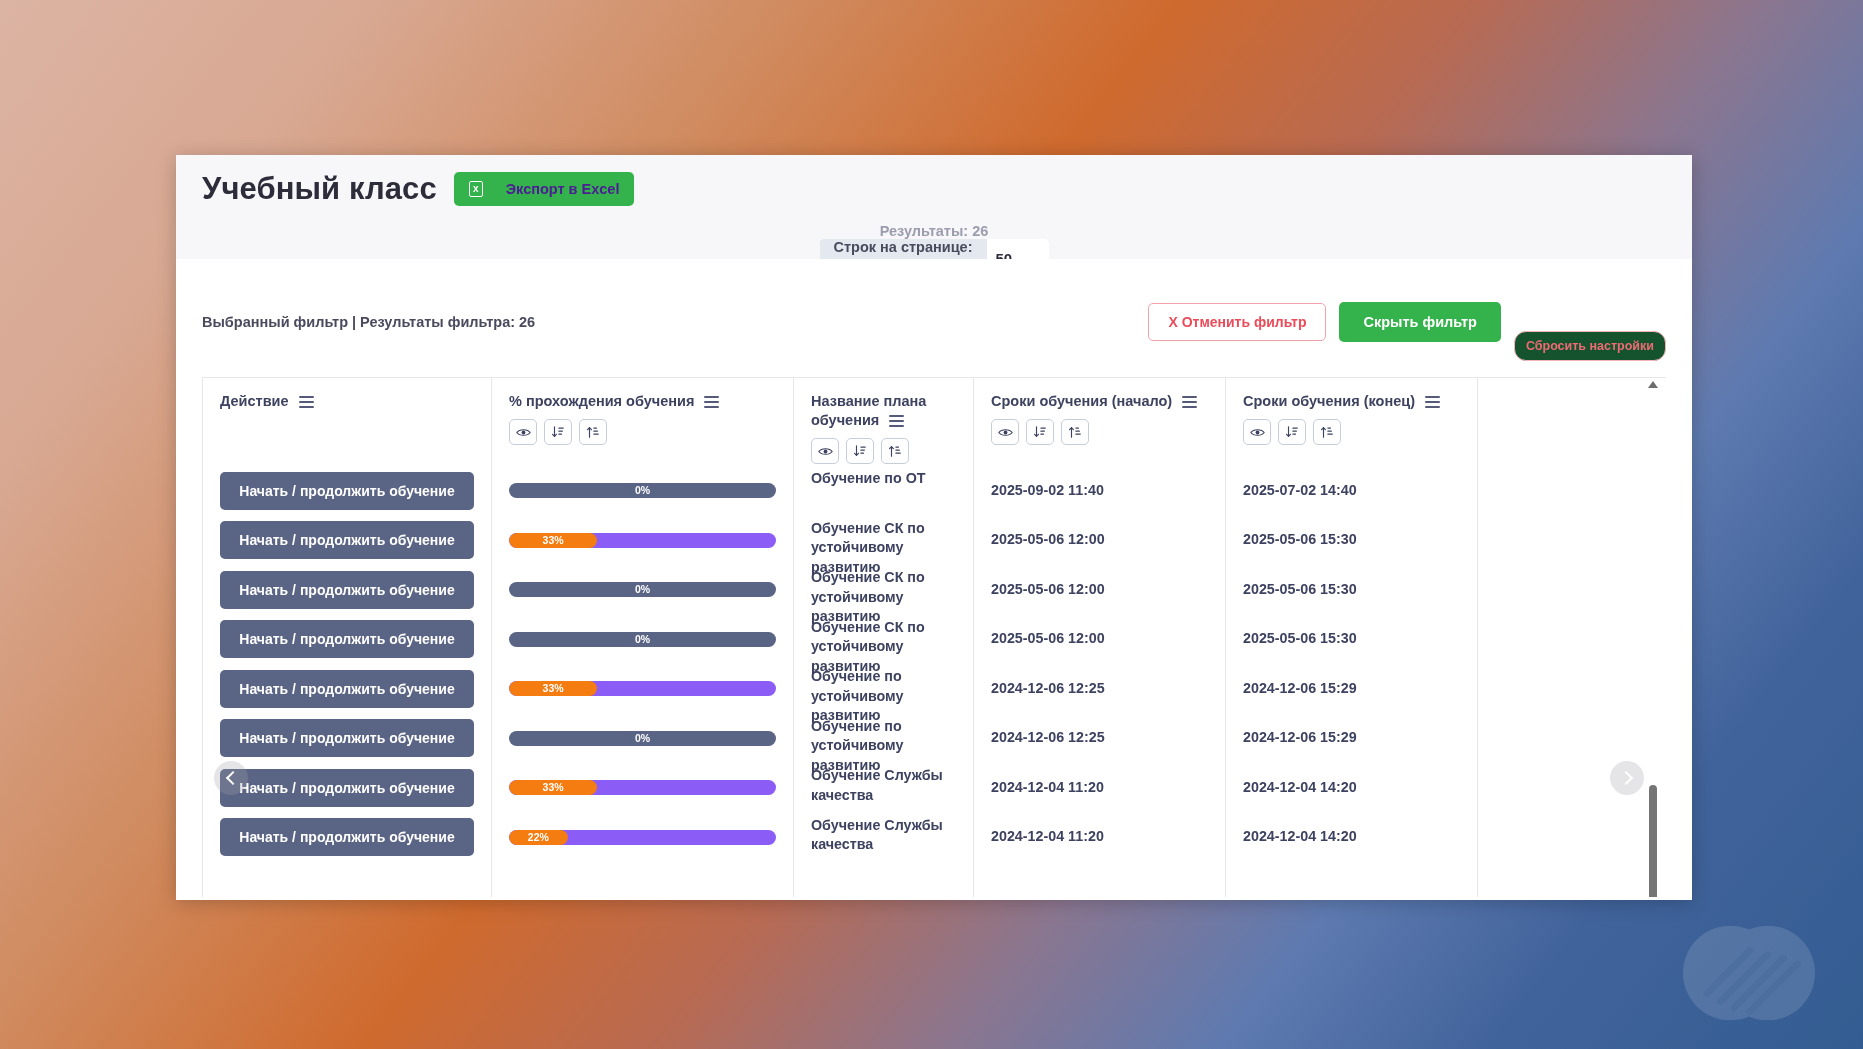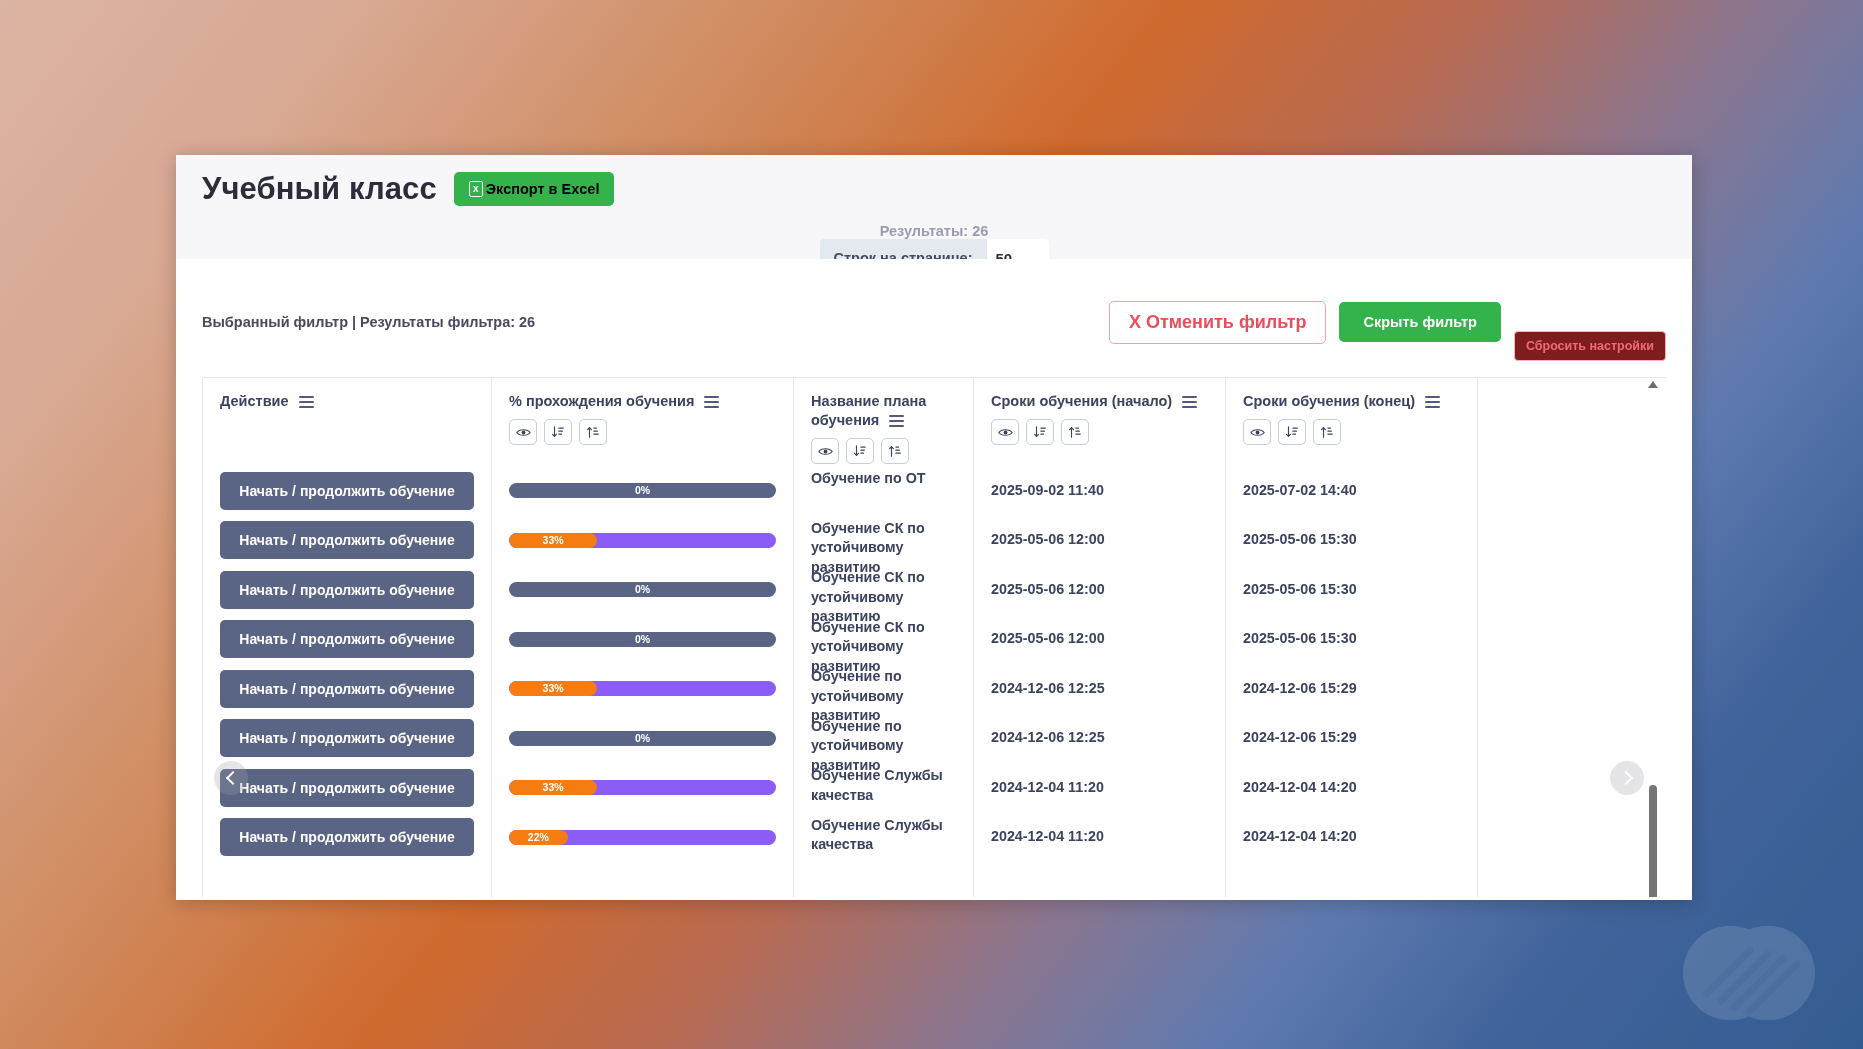--- a/index.html
+++ b/index.html
@@ -64,23 +64,23 @@
   .page-title {
     font-size: 31px;
     font-weight: 700;
     color: #2c2c3a;
     letter-spacing: .1px;
     white-space: nowrap;
   }
   .btn-excel {
     display: inline-flex;
     align-items: center;
-    gap: 3px;
+    gap: 23px;
     background: #34b24b;
-    color: #000000;
+    color: #4c1d95;
     border: none;
     border-radius: 5px;
     font-size: 14.5px;
     font-weight: 700;
     padding: 9px 15px;
     cursor: pointer;
     white-space: nowrap;
   }
   .excel-glyph {
     display: inline-block;
@@ -110,21 +110,20 @@
     flex-direction: column;
   }
   .results-count {
     font-size: 14.5px;
     font-weight: 700;
     color: #9b9cae;
     white-space: nowrap;
   }
   .rows-group {
     display: flex;
-    align-items: center;
     background: #e4e8ef;
     border-radius: 4px;
     height: 38px;
     padding-left: 14px;
     overflow: hidden;
   }
   .rows-label {
     font-size: 14.5px;
     font-weight: 700;
     color: #4a4a5e;
@@ -182,44 +181,44 @@
   .filter-actions {
     display: flex;
     align-items: center;
     gap: 13px;
   }
   .btn-outline-red {
     background: #fff;
     color: #ea4c5a;
     border: 1.4px solid #f3a2a9;
     border-radius: 5px;
-    font-size: 18px;
+    font-size: 14px;
     font-weight: 700;
     padding: 10px 19px;
     cursor: pointer;
     white-space: nowrap;
     font-family: "Liberation Sans", sans-serif;
   }
   .btn-green-solid {
     background: #34b24b;
     color: #fff;
     border: none;
     border-radius: 5px;
     font-size: 14.5px;
     font-weight: 700;
     padding: 12px 24px;
     cursor: pointer;
     white-space: nowrap;
     font-family: "Liberation Sans", sans-serif;
   }
   .btn-reset {
-    background: #7f1d1d;
+    background: #14532d;
     color: #ef6b74;
     border: 1.3px solid #f4b4ba;
-    border-radius: 4px;
+    border-radius: 12px;
     font-size: 12.5px;
     font-weight: 700;
     padding: 7px 11px;
     cursor: pointer;
     white-space: nowrap;
     font-family: "Liberation Sans", sans-serif;
     margin-top: 48px;
   }
 
   

